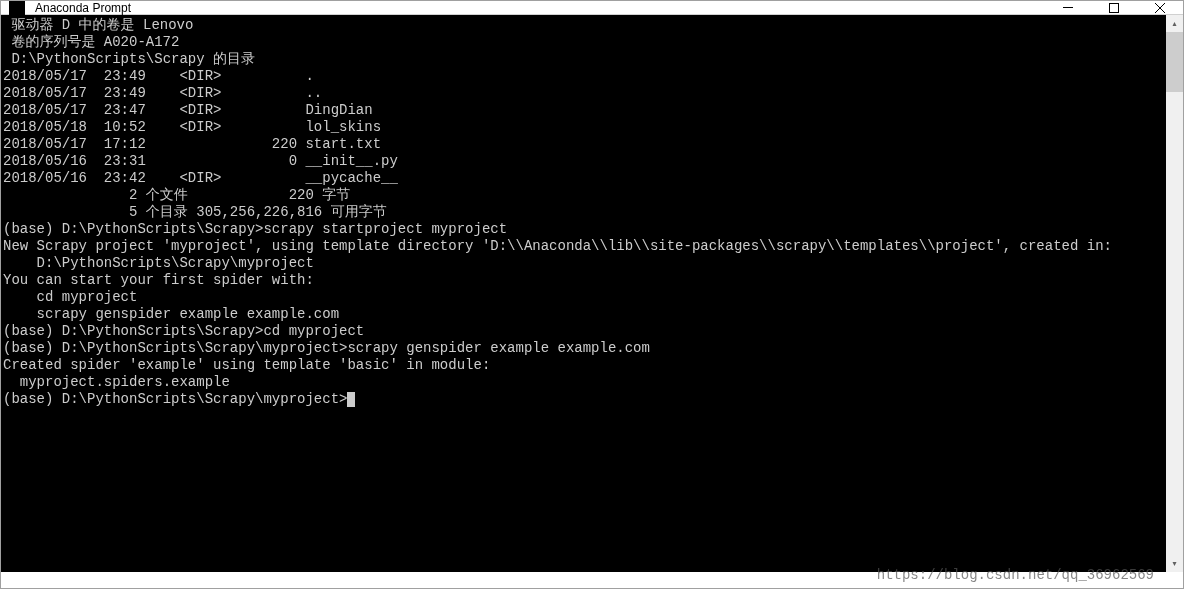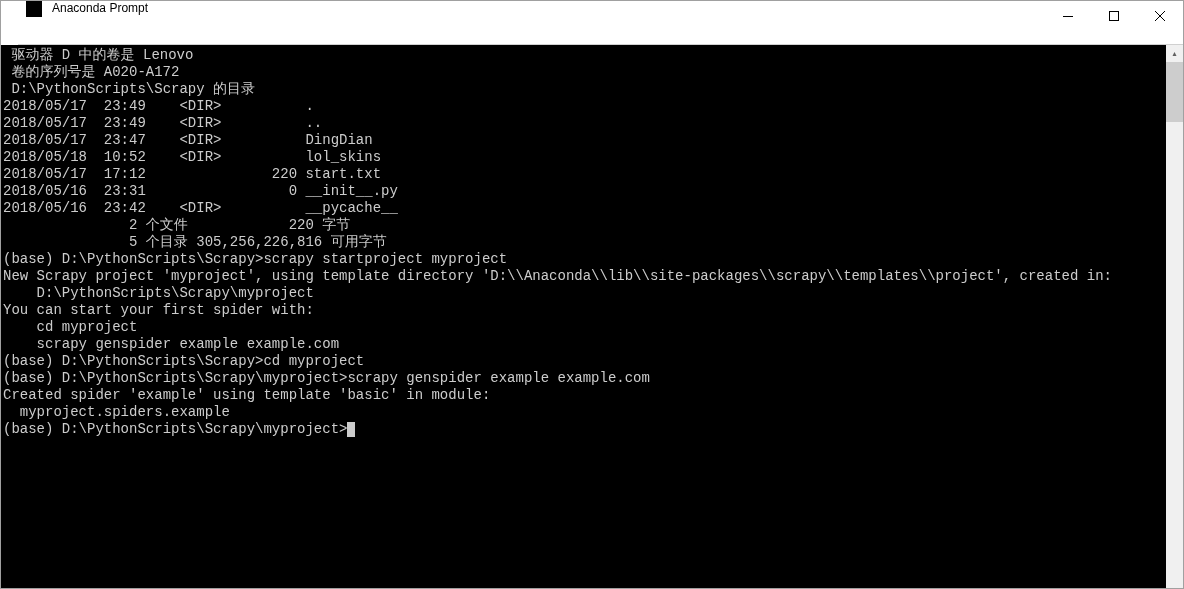--- a/index.html
+++ b/index.html
@@ -5,26 +5,25 @@
     * { margin: 0; padding: 0; box-sizing: border-box; }
     body {
       width: 1184px;
       height: 589px;
       background: #ffffff;
       font-family: "Segoe UI", Tahoma, sans-serif;
       overflow: hidden;
       border: 1px solid #a0a0a0;
     }
     .titlebar {
-      height: 44px;
+      height: 14px;
       background: #ffffff;
       display: flex;
-      align-items: flex-start;
+      align-items: center;
       border-bottom: 1px solid #d0d0d0;
-      margin-left: 17px;
     }
     .titlebar-icon {
       width: 16px;
       height: 16px;
       margin: 0 8px 0 8px;
       background: #000;
       display: inline-block;
     }
     .titlebar-title {
       flex: 1;
@@ -138,13 +137,14 @@
 
 <div class="terminal-wrap">
   <div class="terminal" id="terminal"><div> 驱动器 D 中的卷是 Lenovo</div><div> 卷的序列号是 A020-A172</div><div></div><div> D:\PythonScripts\Scrapy 的目录</div><div></div><div>2018/05/17  23:49    &lt;DIR&gt;          .</div><div>2018/05/17  23:49    &lt;DIR&gt;          ..</div><div>2018/05/17  23:47    &lt;DIR&gt;          DingDian</div><div>2018/05/18  10:52    &lt;DIR&gt;          lol_skins</div><div>2018/05/17  17:12               220 start.txt</div><div>2018/05/16  23:31                 0 __init__.py</div><div>2018/05/16  23:42    &lt;DIR&gt;          __pycache__</div><div>               2 个文件            220 字节</div><div>               5 个目录 305,256,226,816 可用字节</div><div></div><div>(base) D:\PythonScripts\Scrapy&gt;scrapy startproject myproject</div><div>New Scrapy project 'myproject', using template directory 'D:\\Anaconda\\lib\\site-packages\\scrapy\\templates\\project', created in:</div><div>    D:\PythonScripts\Scrapy\myproject</div><div></div><div>You can start your first spider with:</div><div>    cd myproject</div><div>    scrapy genspider example example.com</div><div></div><div>(base) D:\PythonScripts\Scrapy&gt;cd myproject</div><div></div><div>(base) D:\PythonScripts\Scrapy\myproject&gt;scrapy genspider example example.com</div><div>Created spider 'example' using template 'basic' in module:</div><div>  myproject.spiders.example</div><div></div><div>(base) D:\PythonScripts\Scrapy\myproject&gt;<span class="cursor-block"></span></div></div>
   <div class="scrollbar">
     <div class="scroll-arrow">▴</div>
     <div class="scroll-track">
       <div class="scroll-thumb"></div>
     </div>
     <div class="scroll-arrow bottom">▾</div>
   </div>
+  <div class="watermark">https://blog.csdn.net/qq_36962569</div>
 </div>
 
 </body></html>

